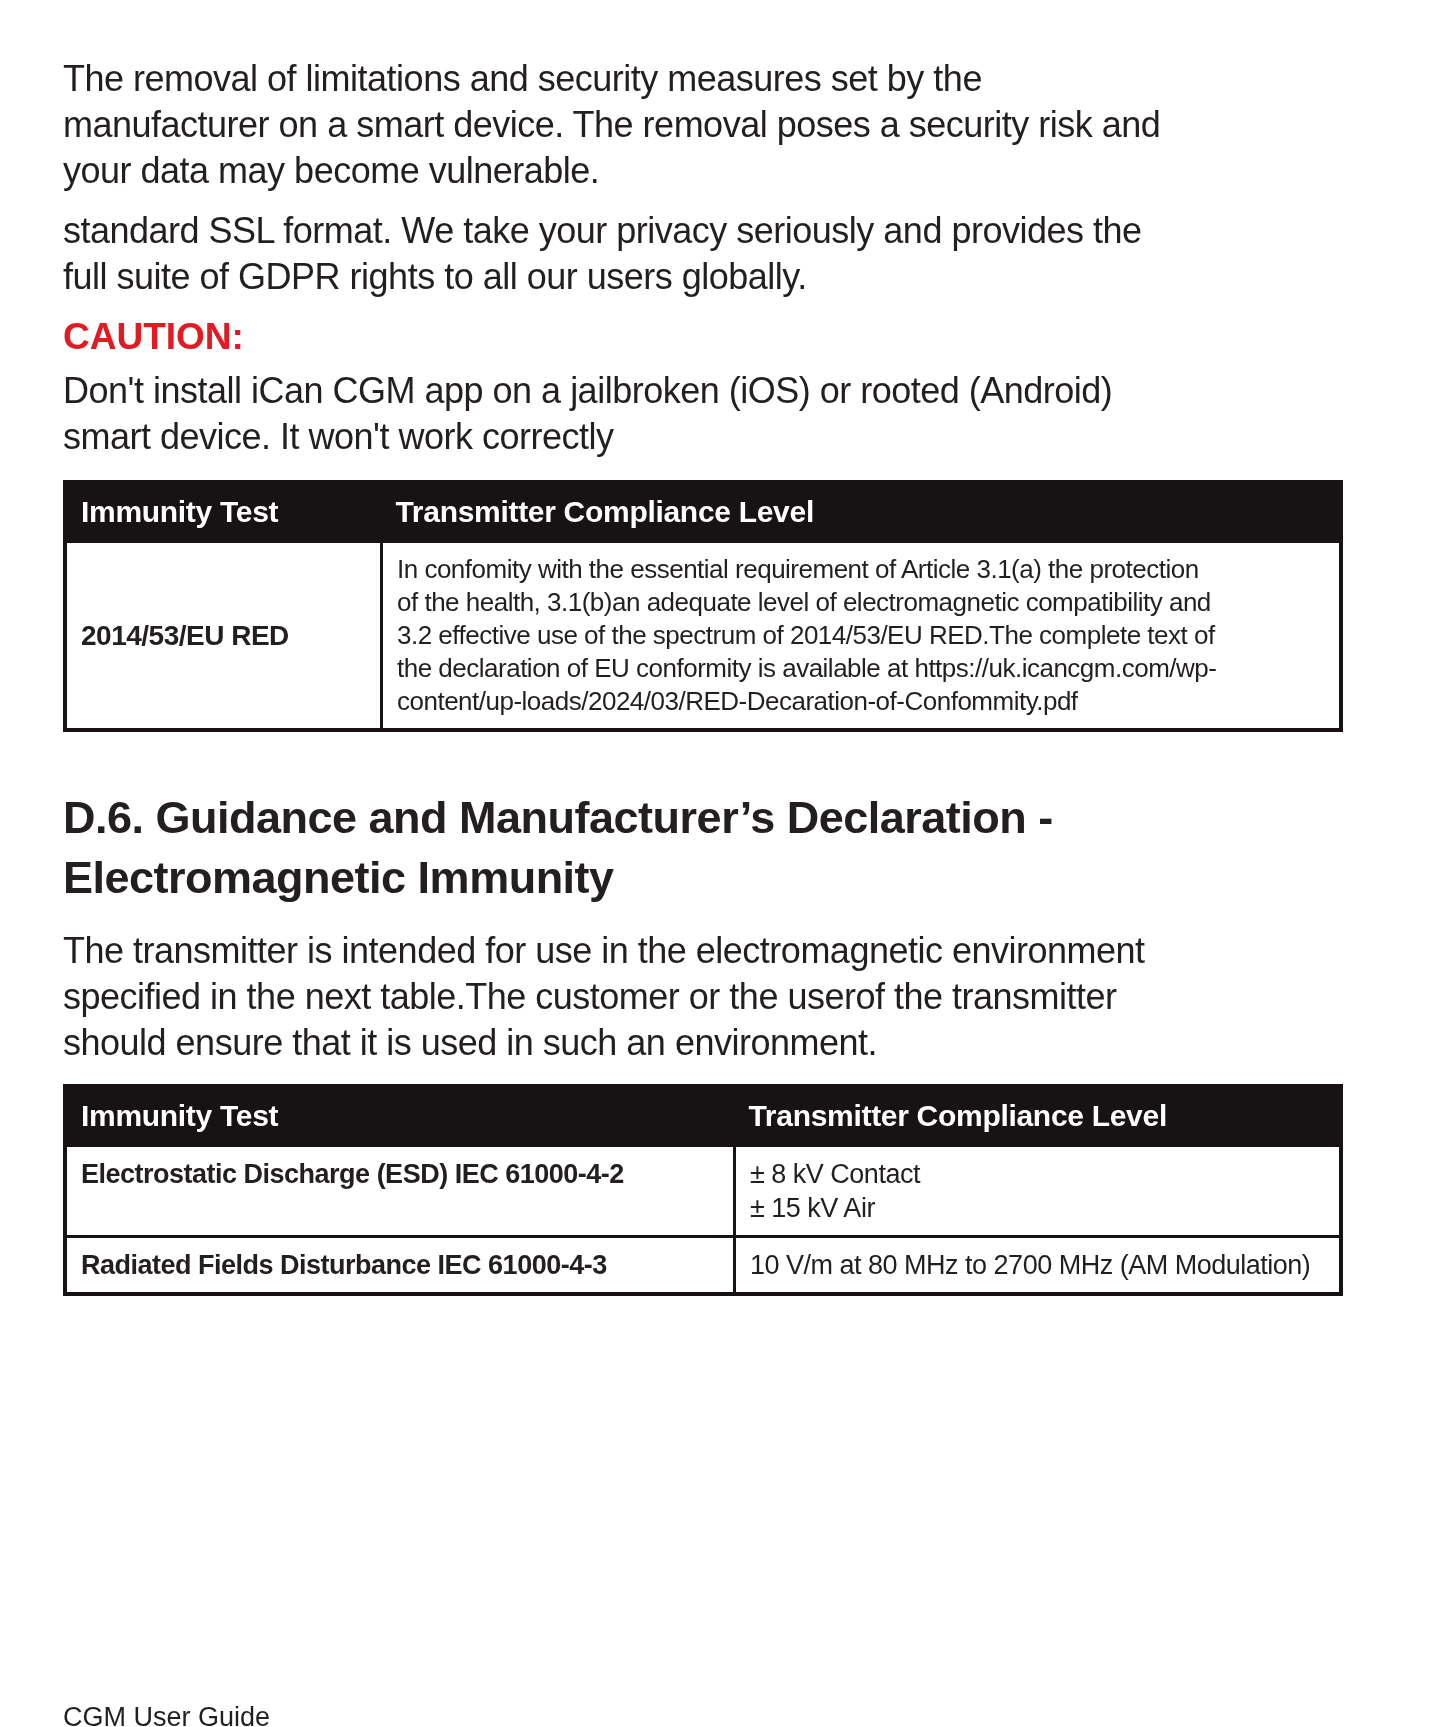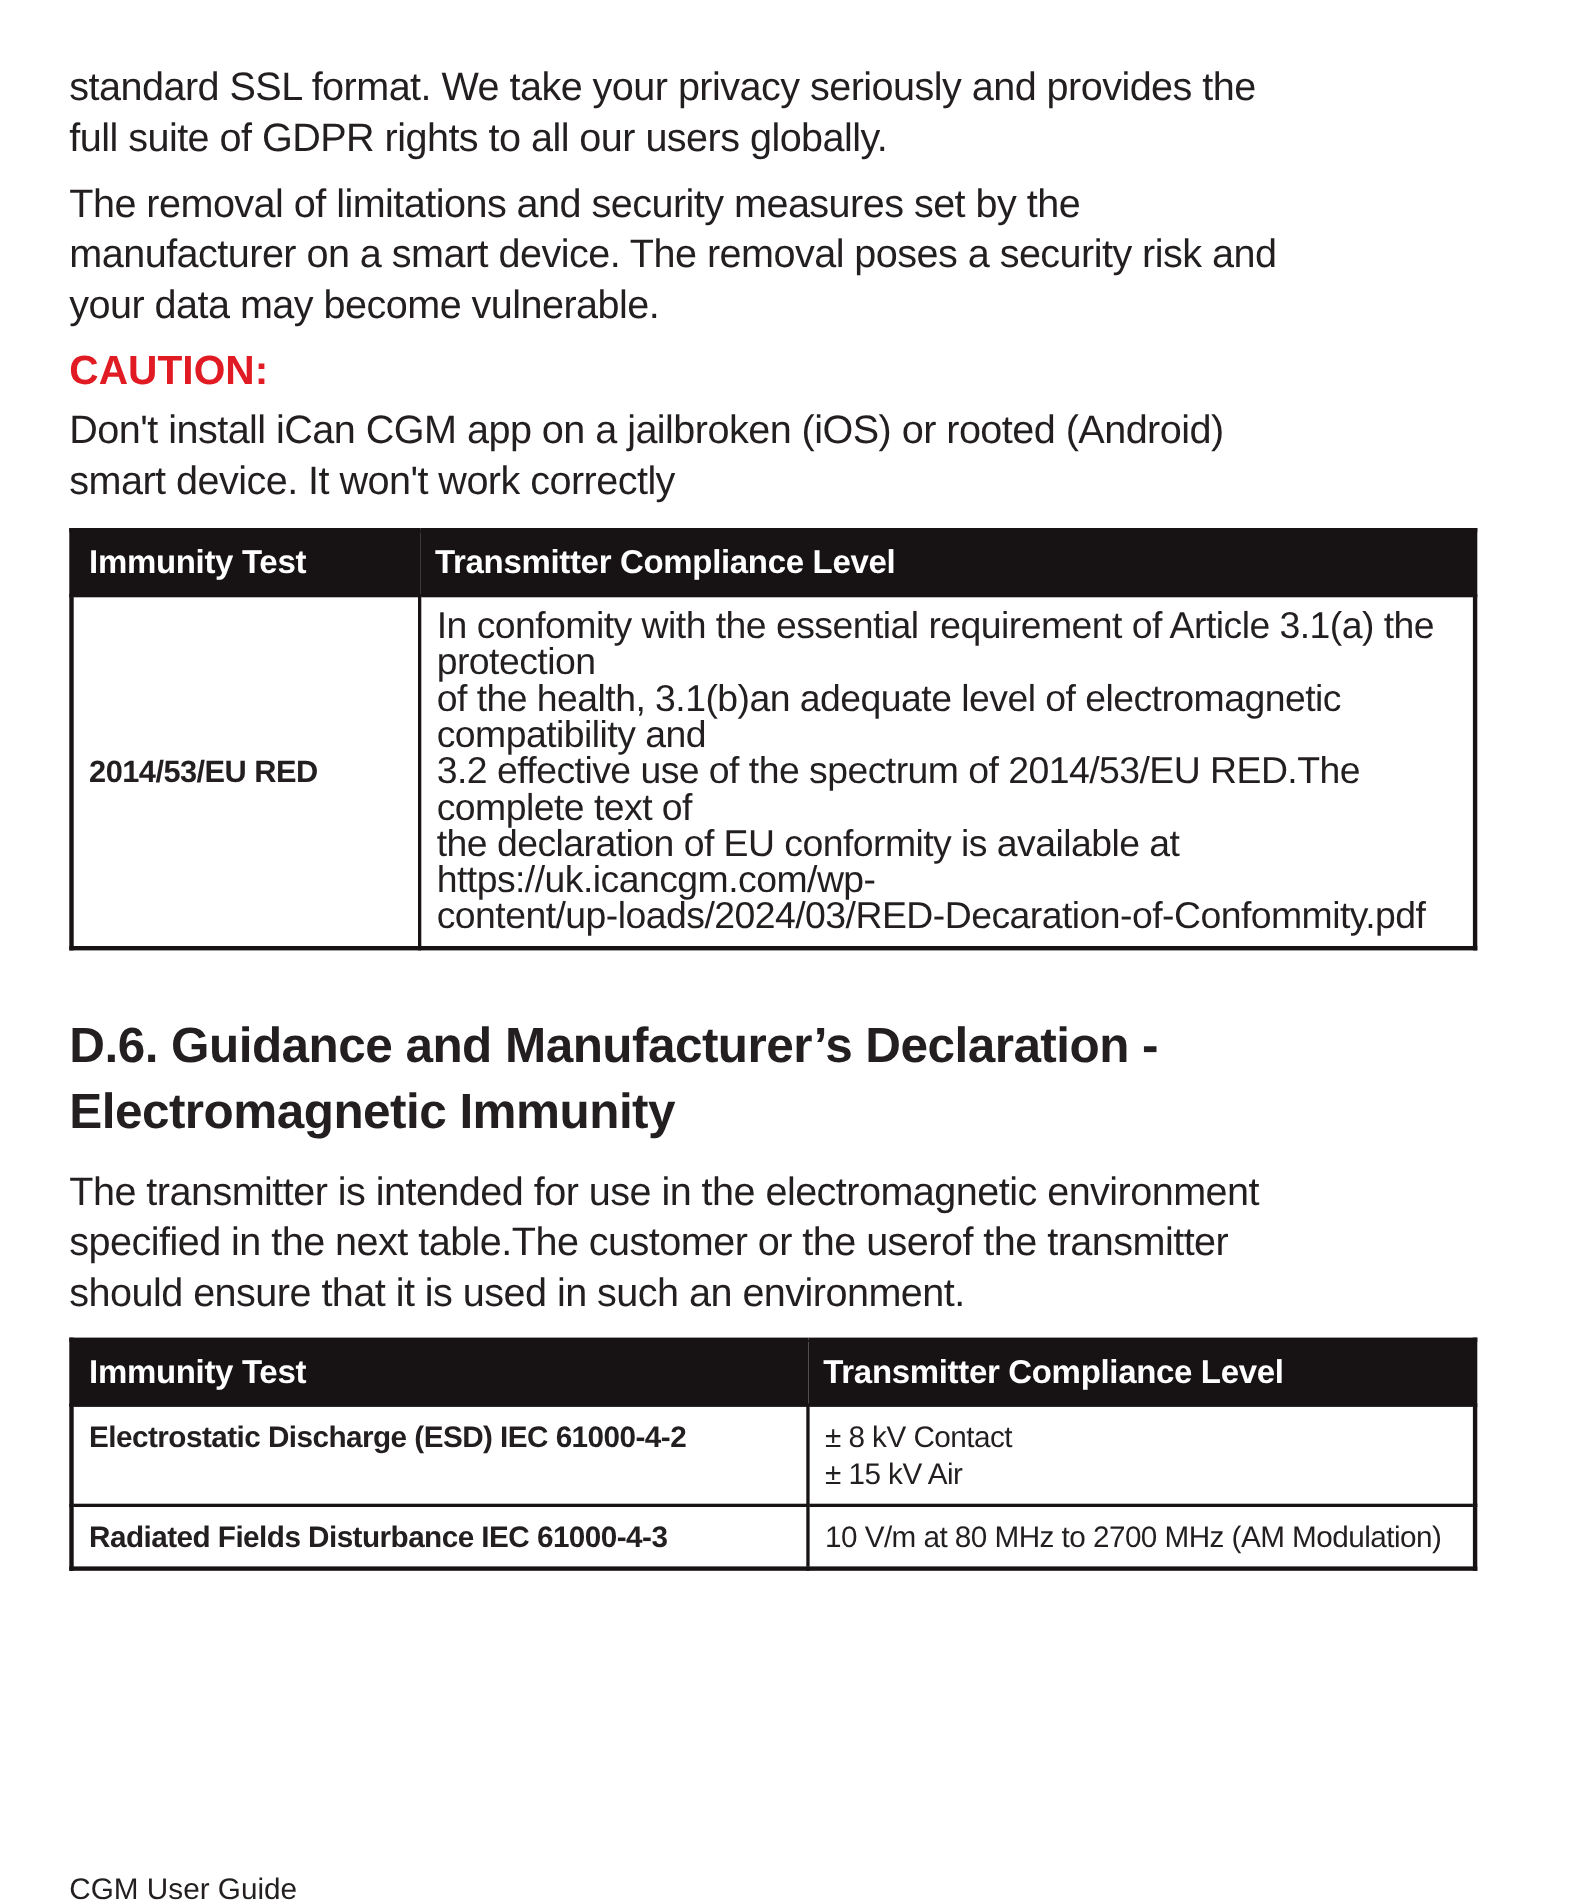--- a/index.html
+++ b/index.html
@@ -40,45 +40,45 @@
     font-size:30px;font-weight:bold;letter-spacing:-0.3px;
     padding:11px 14px;border:none;
   }
   table.doc-table td{
     border:3px solid var(--ink);
     vertical-align:top;
     padding:10px 14px;
     white-space:pre-line;
     letter-spacing:-0.5px;
   }
-  table.t1 td{font-size:34px;line-height:33px;}
+  table.t1 td{font-size:26px;line-height:33px;}
   table.t1 td.cell-test{width:285px;font-weight:bold;vertical-align:middle;font-size:28px;}
   table.t2 td{font-size:27px;line-height:34px;}
   table.t2 td.cell-test{width:638px;font-weight:bold;}
   .footer{
     position:absolute;left:63px;top:1700px;width:1280px;
   }
   .footer-doc{font-size:27px;line-height:34px;margin:0 0 4px 0;}
   .footer-rule{height:5px;background:var(--ink);}
   .footer-row{
     display:flex;justify-content:space-between;align-items:baseline;
     font-size:27px;line-height:34px;margin-top:6px;
   }
 </style>
 </head>
 <body>
 
 <div class="content">
 
-  <p class="body-text">standard SSL format. We take your privacy seriously and provides the
-full suite of GDPR rights to all our users globally.</p>
-
   <p class="body-text">The removal of limitations and security measures set by the
 manufacturer on a smart device. The removal poses a security risk and
 your data may become vulnerable.</p>
+
+  <p class="body-text">standard SSL format. We take your privacy seriously and provides the
+full suite of GDPR rights to all our users globally.</p>
 
   <p class="caution-label">CAUTION:</p>
 
   <p class="body-text caution-text">Don't install iCan CGM app on a jailbroken (iOS) or rooted (Android)
 smart device. It won't work correctly</p>
 
 
   <table class="doc-table t1">
     <thead>
       <tr>

